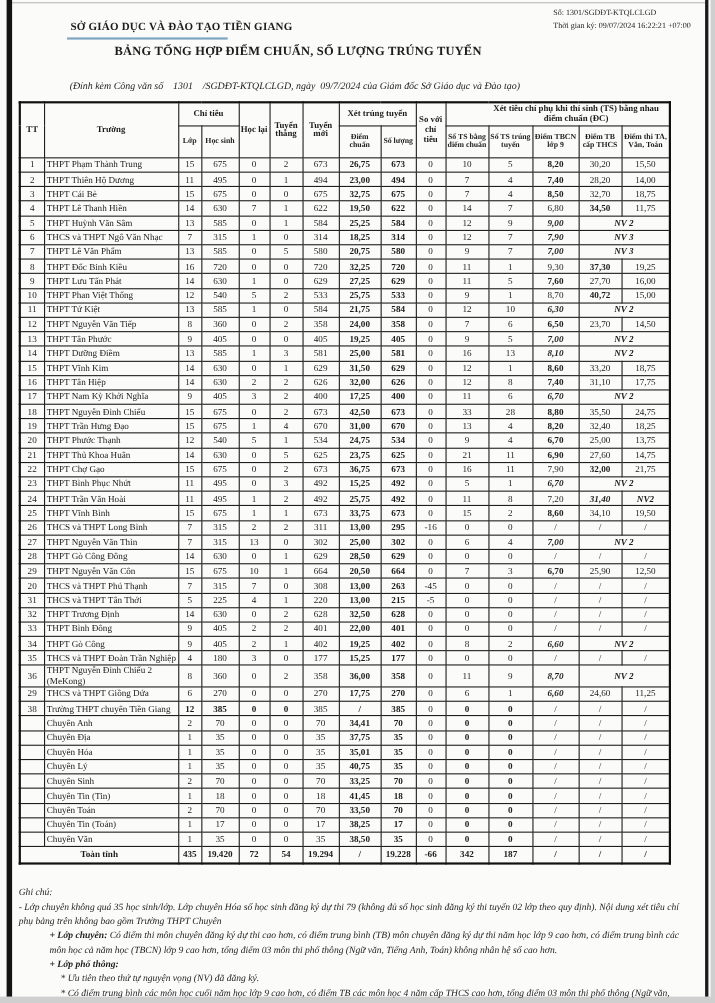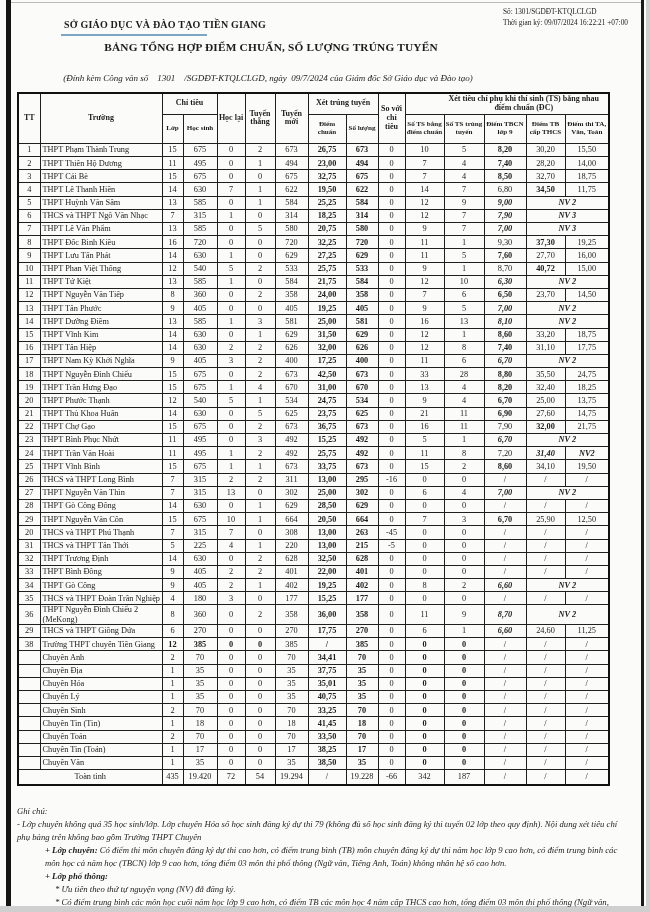--- a/index.html
+++ b/index.html
@@ -29,21 +29,21 @@
   .grid{border:2px solid #111;}
   .grid thead th{font-weight:bold;padding:1px;}
   .grid thead tr.h1 th{font-size:8px;height:13px;}
   .grid thead tr.h2 th{font-size:7.1px;height:26px;line-height:1.1;}
   .grid thead th.tiny{font-size:6.2px;padding-left:35px;}
   .grid tbody td{height:12.2px;}
   td.name{text-align:left;padding-left:2px;white-space:nowrap;}
   tr.wrap td.name{white-space:normal;}
   td.b{font-weight:bold;}
   td.bi{font-weight:bold;font-style:italic;}
-  tr.total td{font-weight:normal;height:14px;}
+  tr.total td{font-weight:bold;height:14px;}
   td.total-label{text-align:center;font-weight:bold;}
 
   .notes{position:absolute;left:17px;top:805px;width:612px;font-style:italic;font-size:8.7px;line-height:1.5;}
   .notes p{margin:0;}
   .notes .ind1{padding-left:28px;}
   .notes .ind2{padding-left:38px;}
   .notes .lead{font-weight:bold;}
 </style>
 </head>
 <body>

